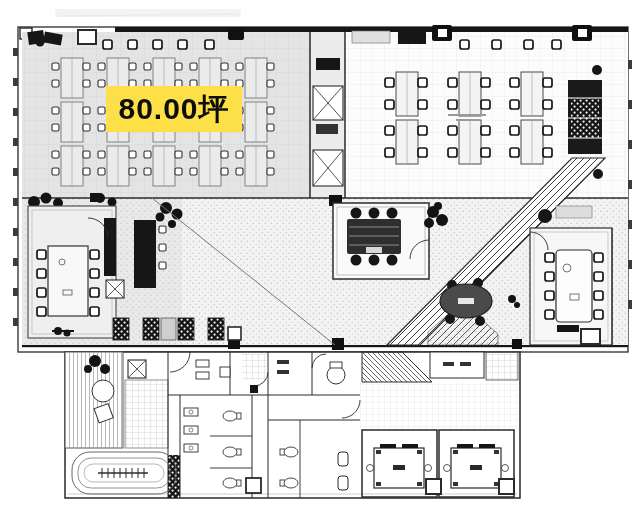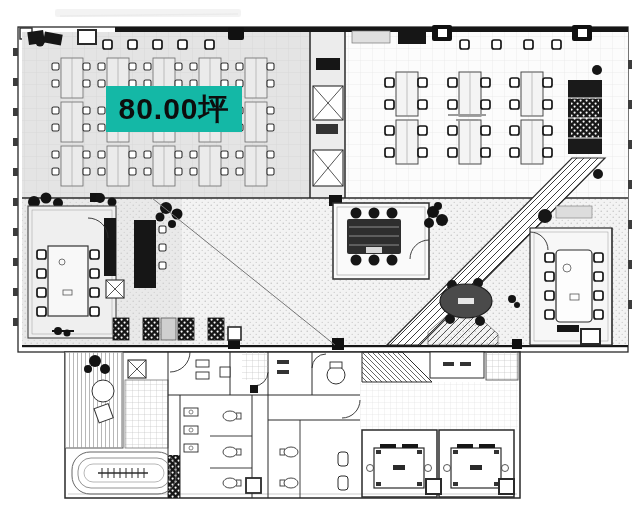--- a/index.html
+++ b/index.html
@@ -4,21 +4,21 @@
 <title></title>
 <style>
   html,body{margin:0;padding:0;background:#fff;}
   #stage{position:relative;width:640px;height:525px;background:var(--paper,#fff);overflow:hidden;
          font-family:"Liberation Sans","DejaVu Sans",sans-serif;}
   #plan-svg{position:absolute;left:0;top:0;}
   .w{fill:none;stroke:var(--wall,#2a2a2a);}
   .wf{fill:#ffffff;stroke:var(--wall,#2a2a2a);}
   .thin{fill:none;stroke:#9a9a9a;}
   .dk{fill:var(--furniture-dark,#161616);stroke:none;}
-  #area-label{position:absolute;left:106px;top:86px;width:136px;height:46px;background:#14b8a6;
+  #area-label{position:absolute;left:106px;top:86px;width:136px;height:46px;background:#fde047;
       display:flex;align-items:center;justify-content:center;font-weight:bold;font-size:30px;
       color:#0d0d0d;letter-spacing:1px;line-height:1;}
 </style>
 </head>
 <body>
 
 <div id="stage">
 <svg id="plan-svg" width="640" height="525" viewBox="0 0 640 525" xmlns="http://www.w3.org/2000/svg">
   <defs>
     <pattern id="grid12" width="12" height="12" patternUnits="userSpaceOnUse">

